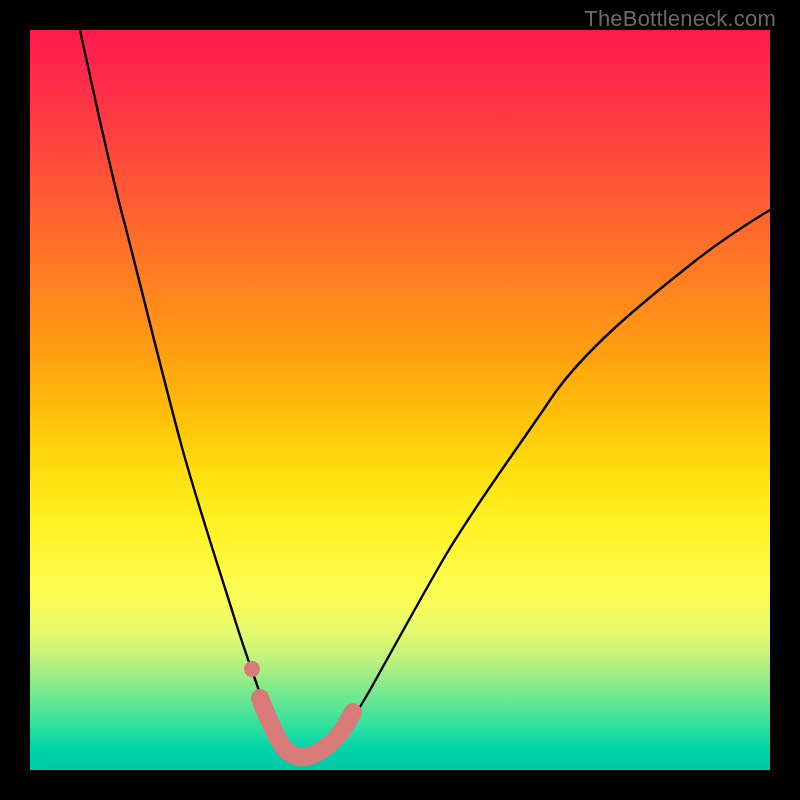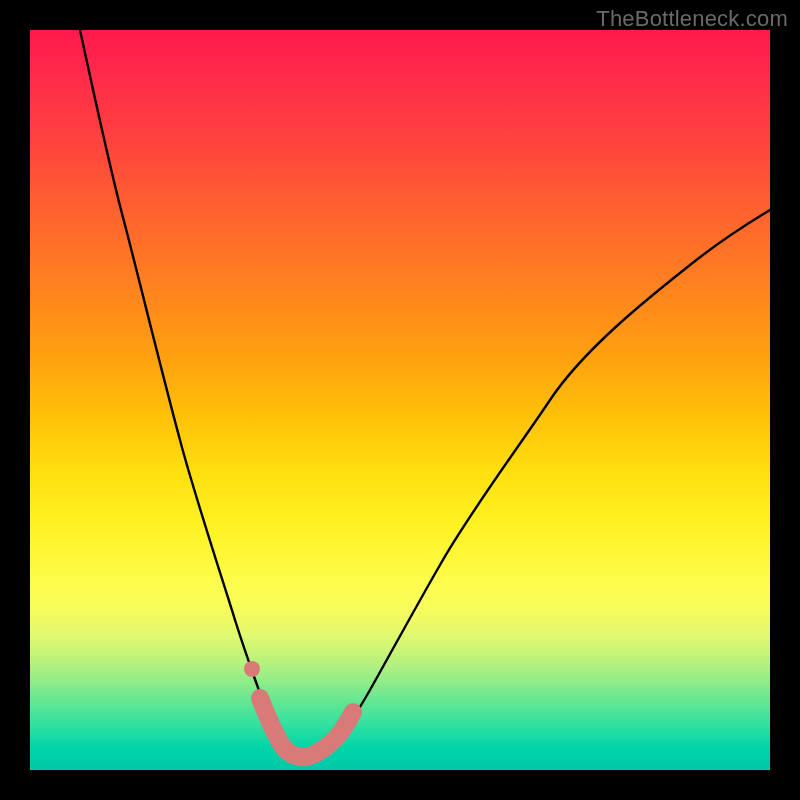--- a/index.html
+++ b/index.html
@@ -34,21 +34,21 @@
       #b0f080 86%,
       #70e890 90%,
       #30e0a0 94%,
       #00d4a8 97%,
       #00c8a8 100%
     );
   }
   .watermark {
     position: absolute;
     top: 6px;
-    right: 12px;
+    right: 24px;
     color: #6a6a6a;
     font-size: 22px;
     letter-spacing: 0.2px;
     font-weight: 400;
     user-select: none;
   }
   svg.curve {
     position: absolute;
     left: 0;
     top: 0;

